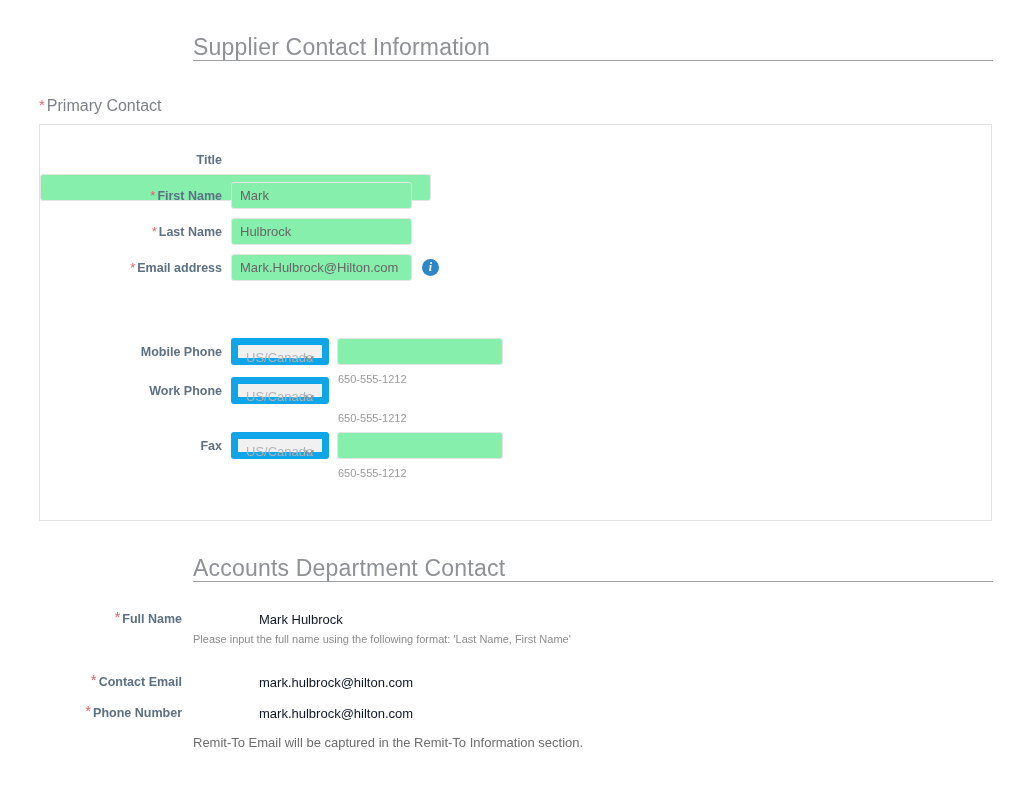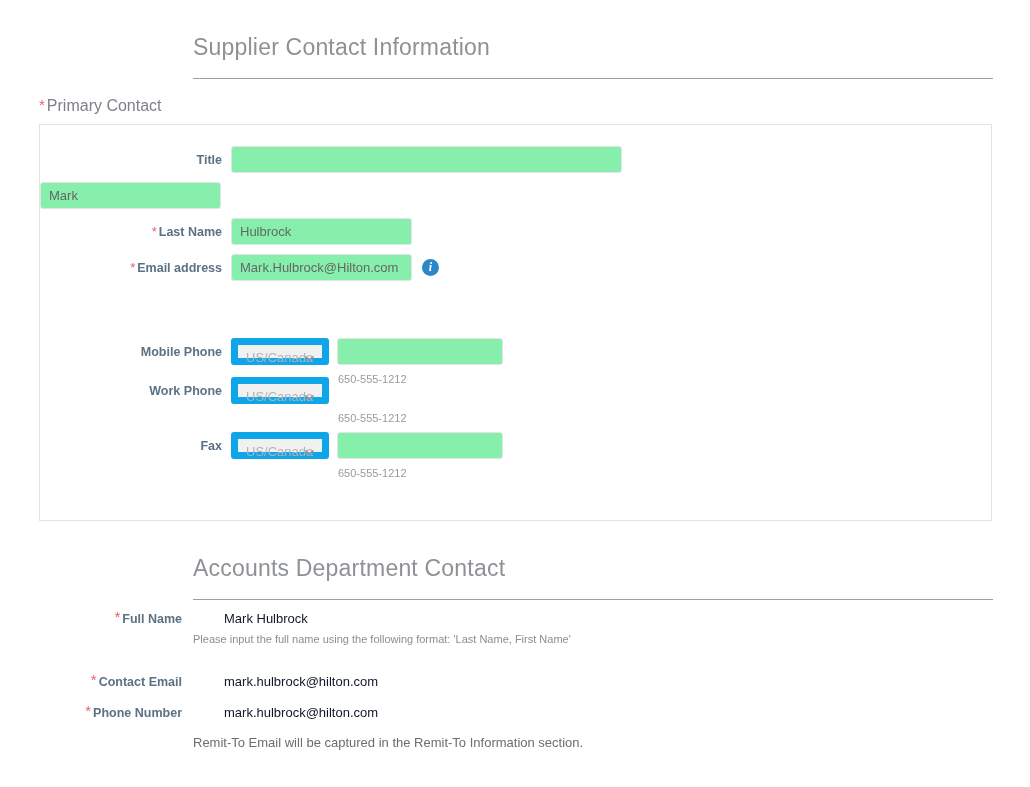--- a/index.html
+++ b/index.html
@@ -15,21 +15,21 @@
     overflow: hidden;
     position: relative;
   }
 
   
   .section-heading {
     position: absolute;
     left: 193px;
     width: 800px;
     border-bottom: 1px solid #9b9ea3;
-    padding-bottom: 18px;
+    padding-bottom: 0;
     font-size: 23px;
     font-weight: 400;
     color: #8e9195;
     letter-spacing: 0.2px;
     line-height: 26px;
   }
   #heading-supplier { top: 34px; }
   #heading-accounts { top: 555px; }
 
   
@@ -159,21 +159,22 @@
     align-self: center;
     position: relative;
     top: 0px;
   }
 
   
   .ro-row {
     position: absolute;
     left: 0;
     display: flex;
-    align-items: center;
+    align-items: flex-end;
+    gap: 35px;
   }
   .ro-label {
     width: 191px;
     text-align: right;
     padding-right: 9px;
     box-sizing: border-box;
     font-size: 12.5px;
     font-weight: bold;
     color: #5c7184;
     line-height: 17px;
@@ -204,28 +205,31 @@
 <body>
 
 <div class="section-heading" id="heading-supplier">Supplier Contact Information</div>
 
 <div class="group-label">
   <span class="req-star">*</span><span>Primary Contact</span>
 </div>
 
 <div class="panel">
 
-  <div class="form-row" style="top:21px;">
+  <div class="form-row" style="top:21px;flex-direction:column;">
     <div class="field-label">Title</div>
     <div class="control-area">
       <input class="text-input w-title" type="text" value="" style="">
     </div>
   </div>
 
   <div class="form-row" style="top:57px;">
+    <div class="field-label">
+      <span class="req-star">*</span><span>First Name</span>
+    </div>
     <div class="control-area">
       <input class="text-input w-name" type="text" value="Mark" style="">
     </div>
   </div>
 
   <div class="form-row" style="top:129px;">
     <div class="field-label">
       <span class="req-star">*</span><span>Email address</span>
     </div>
     <div class="control-area" style="display:flex;align-items:center;">

